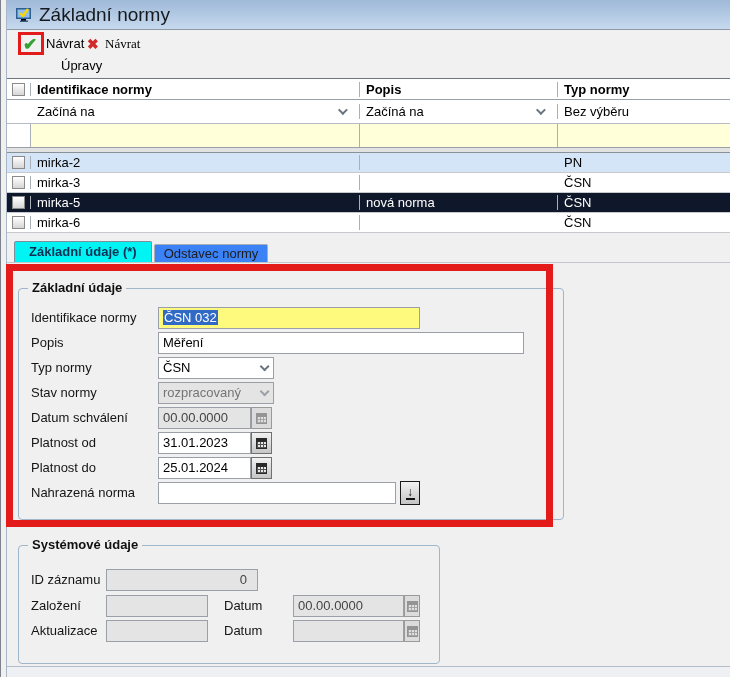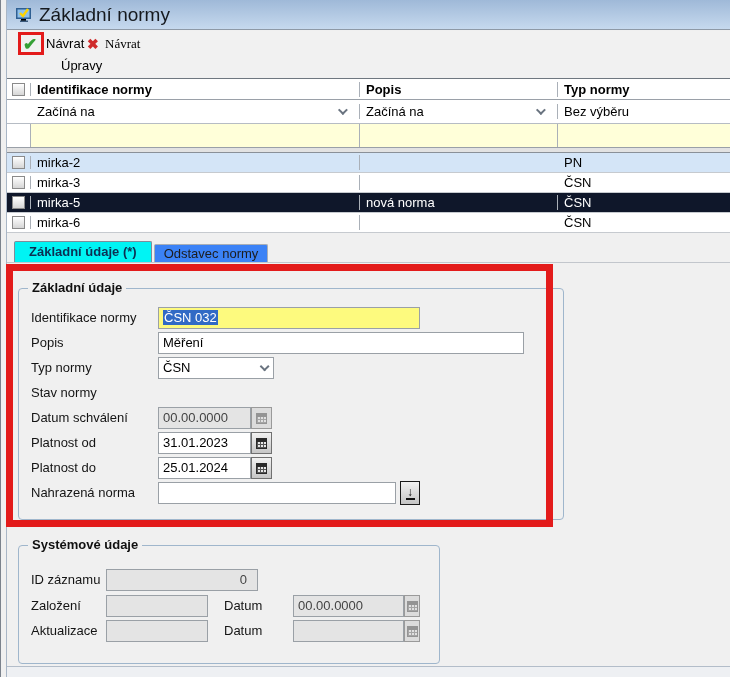--- a/index.html
+++ b/index.html
@@ -242,20 +242,24 @@
   <span class="flabel" style="left:12px; top:43px;">Popis</span>
   <div class="inp" style="left:139px; top:43px; width:366px;">Měření</div>
 
   <span class="flabel" style="left:12px; top:68px;">Typ normy</span>
   <div class="inp combo" style="left:139px; top:68px; width:116px;">
     <span>ČSN</span>
     <span class="chev"></span>
   </div>
 
   <span class="flabel" style="left:12px; top:93px;">Stav normy</span>
+  <div class="inp combo combo-disabled" style="left:139px; top:93px; width:116px;">
+    <span>rozpracovaný</span>
+    <span class="chev"></span>
+  </div>
 
   <span class="flabel" style="left:12px; top:118px;">Datum schválení</span>
   <div class="inp inp-disabled" style="left:139px; top:118px; width:93px;">00.00.0000</div>
   <div class="calbtn calbtn-disabled" style="left:232px; top:118px;">
     <span class="cal-glyph"></span>
   </div>
 
   <span class="flabel" style="left:12px; top:143px;">Platnost od</span>
   <div class="inp" style="left:139px; top:143px; width:93px;">31.01.2023</div>
   <div class="calbtn" style="left:232px; top:143px;">

